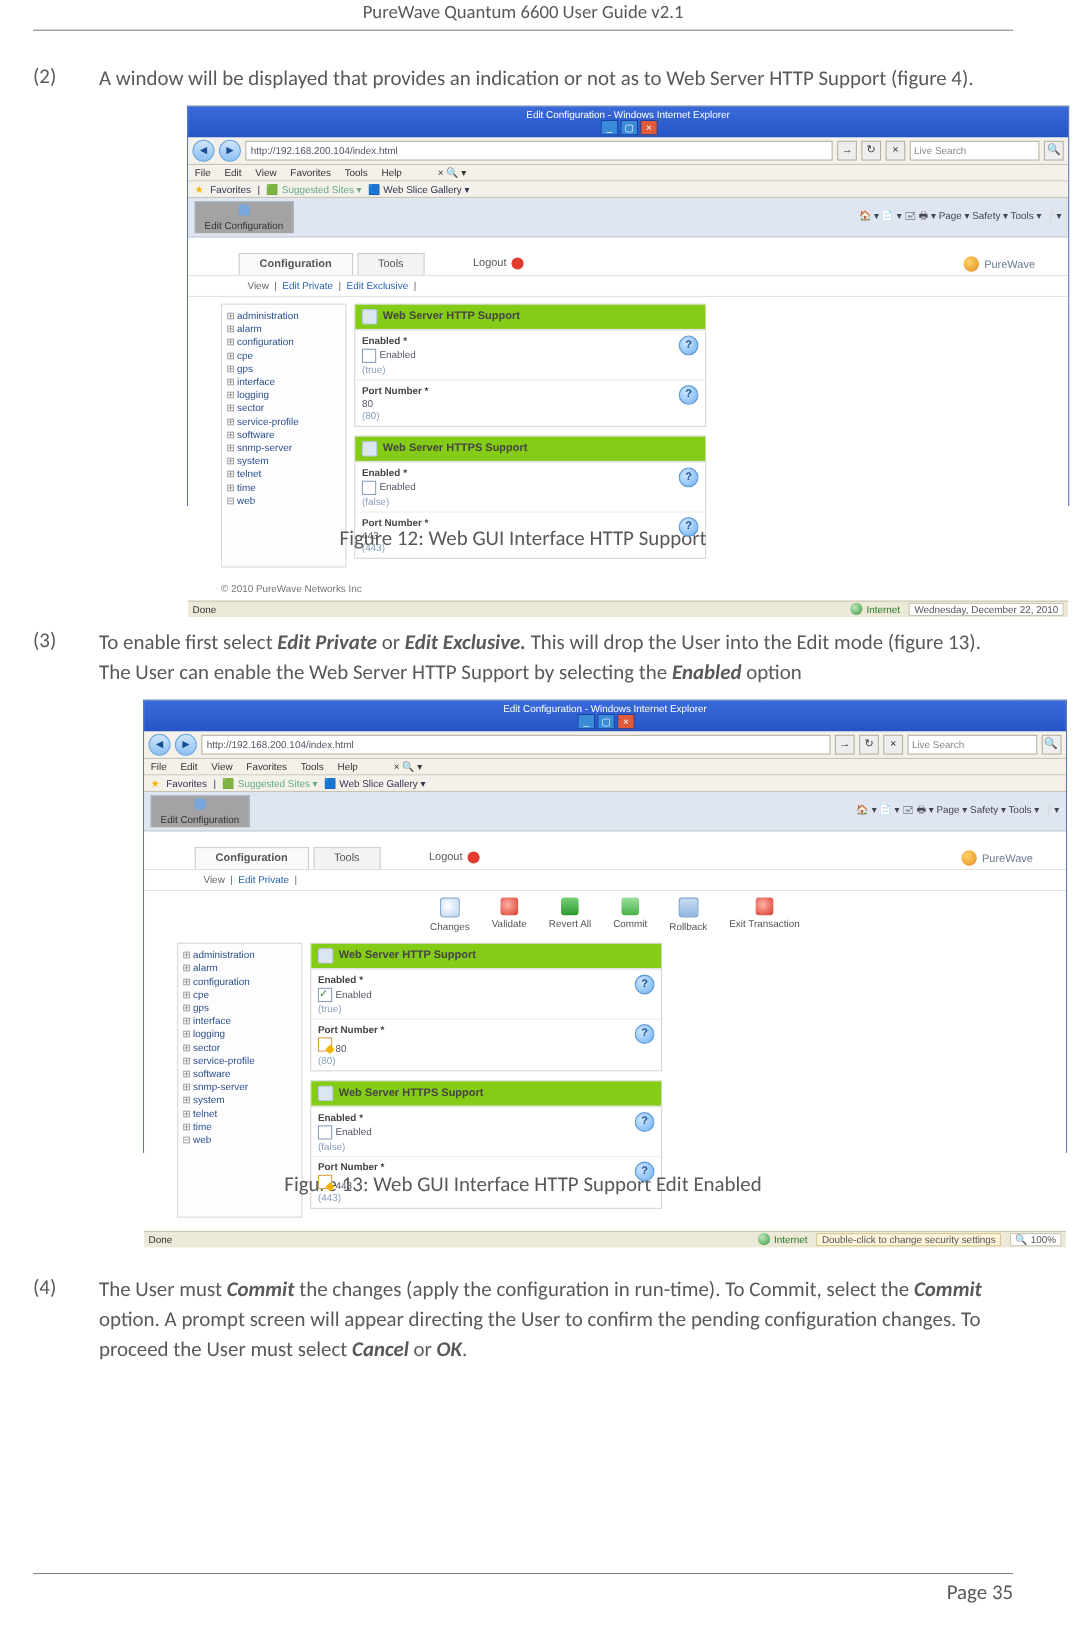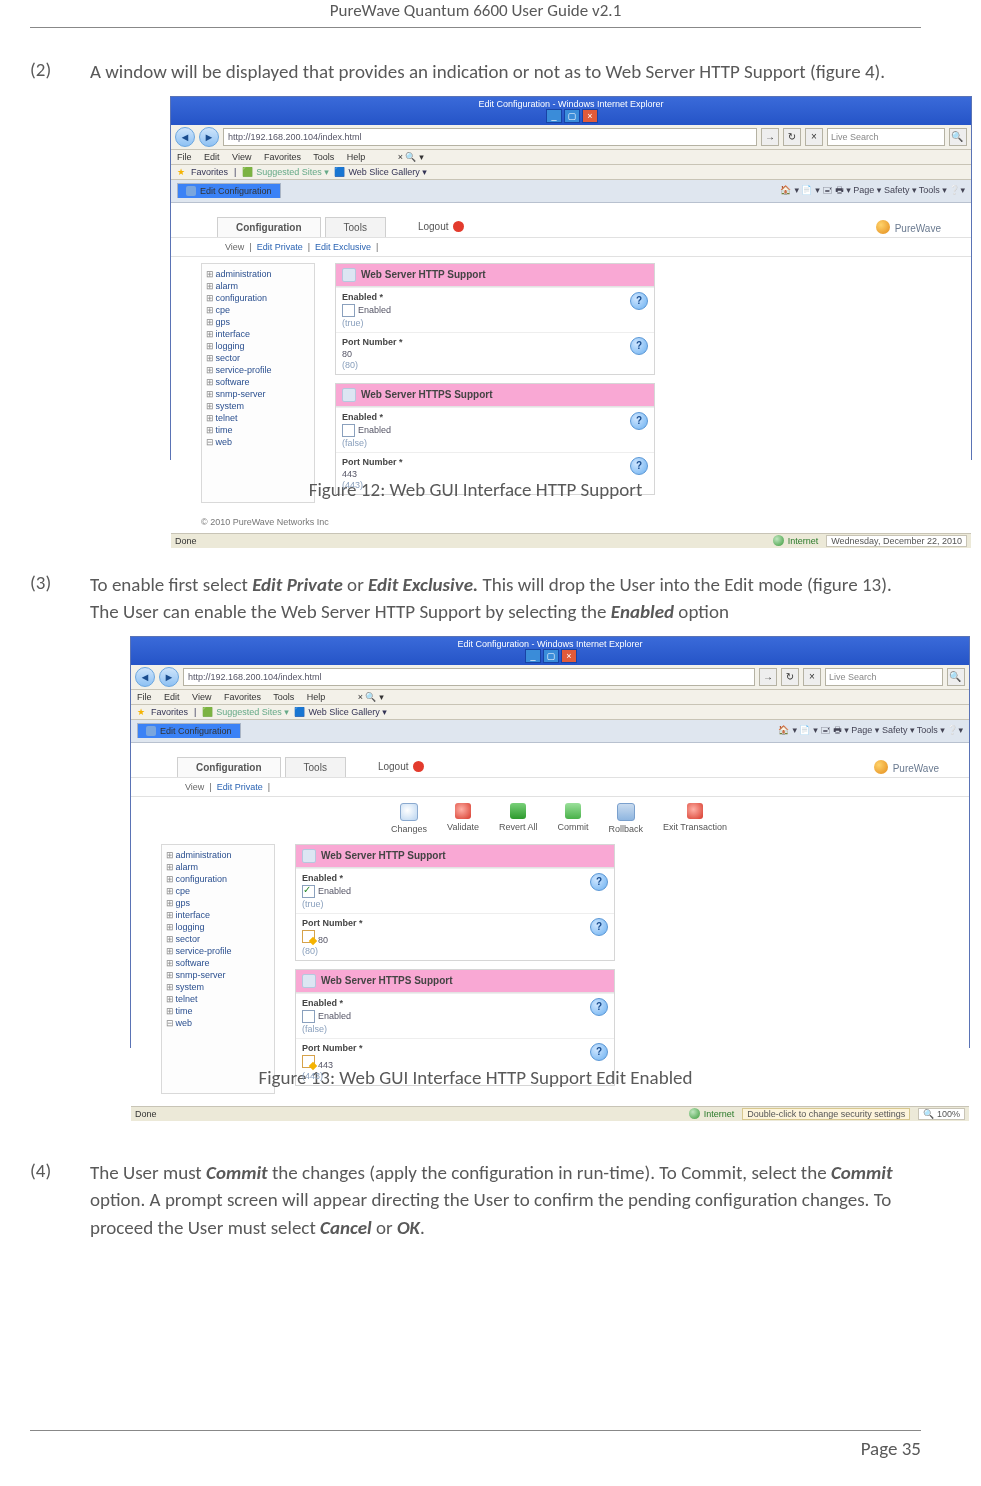--- a/index.html
+++ b/index.html
@@ -26,40 +26,40 @@
   .addr{background:#f3f1e9;border-bottom:1px solid #c8c4b6;padding:2px 4px;display:flex;align-items:center;gap:4px;}
   .addr .navbtn{width:18px;height:18px;border-radius:50%;border:1px solid #6ba6e0;display:inline-flex;align-items:center;justify-content:center;background:linear-gradient(#cfe5fb,#8ec1f3);color:#1a4d8f;font-size:11px;}
   .addr .url{flex:1;height:16px;border:1px solid #b5b2a3;background:#fff;padding:0 4px;font-size:9px;line-height:16px;color:#556;}
   .addr .sbox{width:110px;height:16px;border:1px solid #b5b2a3;background:#fff;font-size:9px;line-height:16px;padding:0 3px;color:#888;}
   .addr .go{width:16px;height:16px;border:1px solid #b5b2a3;background:#eee;font-size:10px;text-align:center;line-height:16px;}
   .menu{background:#f3f1e9;border-bottom:1px solid #c8c4b6;padding:2px 6px;font-size:9px;color:#333;}
   .menu span{margin-right:10px;}
   .fav{background:#f3f1e9;border-bottom:1px solid #c8c4b6;padding:2px 6px;font-size:9px;color:#335;display:flex;align-items:center;gap:6px;}
   .star{color:#f5b301;}
   .tabrow{background:#dfe6ef;border-bottom:1px solid #b8c1cf;padding:3px 6px;display:flex;align-items:center;}
-  .ietab{background:#3b82f6;border:1px solid #aab5c5;border-bottom:0;padding:2px 8px;font-size:9px;display:inline-flex;align-items:center;gap:4px;}
+  .ietab{background:#a3a3a3;border:1px solid #aab5c5;border-bottom:0;padding:2px 8px;font-size:9px;display:inline-flex;align-items:center;gap:4px;flex-direction:column;}
   .ietab .ico{width:10px;height:10px;background:#7aa6de;border-radius:2px;}
   .ietools{margin-left:auto;font-size:9px;color:#445;}
   .body1{background:#fff;padding:0 0 4px;}
   .apptabs{padding:14px 0 0 46px;display:flex;align-items:center;}
   .apptab{border:1px solid #cfcfcf;border-bottom:0;background:#fafafa;padding:4px 18px;font-size:10px;font-weight:bold;color:#555;margin-right:4px;}
   .apptab.sec{font-weight:normal;background:#f3f3f3;}
-  .logout{margin-left:28px;font-size:10px;color:#555;display:inline-flex;align-items:center;gap:4px;}
+  .logout{margin-left:40px;font-size:10px;color:#555;display:inline-flex;align-items:center;gap:4px;}
   .reddot{width:11px;height:11px;border-radius:50%;background:#e33b2d;display:inline-block;}
   .brand{margin-left:auto;margin-right:30px;display:flex;align-items:flex-end;gap:5px;color:#6a7a90;font-size:10px;}
   .brand .logo{width:14px;height:14px;border-radius:50%;background:radial-gradient(circle at 35% 35%,#ffd36b,#e38b1b);}
   .subtabs{border-top:1px solid #e1e1e1;border-bottom:1px solid #e1e1e1;padding:4px 0 4px 54px;font-size:9px;color:#666;}
   .subtabs .cur{color:#2a63b3;}
-  .appBody{display:flex;padding:6px 0 8px 30px;gap:20px;}
+  .appBody{display:flex;padding:6px 0 8px 30px;gap:7px;}
   .tree{border:1px solid #d9d9d9;background:#fdfdfd;width:104px;padding:4px 4px;font-size:9px;color:#2a4f8f;}
   .tree div{padding:1px 0;}
   .tree .pm{color:#888;margin-right:2px;}
   .panelcol{flex:0 0 320px;}
   .panel{border:1px solid #d6d6d6;background:#fff;margin:0 0 8px;}
-  .panel .phdr{background:#f9a8d4;border-bottom:1px solid #e3e3e3;padding:4px 6px;font-size:10px;font-weight:bold;color:#444;display:flex;align-items:center;gap:5px;}
+  .panel .phdr{background:#84cc16;border-bottom:1px solid #e3e3e3;padding:4px 6px;font-size:10px;font-weight:bold;color:#444;display:flex;align-items:center;gap:5px;}
   .panel .phdr .pi{width:12px;height:12px;background:#dce6f3;border:1px solid #b6c7de;border-radius:2px;}
   .prow{display:flex;align-items:center;border-top:1px solid #eee;padding:4px 6px;font-size:9px;position:relative;}
   .prow:first-of-type{border-top:0;}
   .prow .lab{color:#444;font-weight:bold;}
   .prow .val{color:#556;margin-top:2px;}
   .prow .def{color:#8aa0bd;margin-top:1px;}
   .prow .help{position:absolute;right:6px;top:4px;width:16px;height:16px;border-radius:50%;background:radial-gradient(circle at 35% 35%,#cfe6ff,#6bb0f0);border:1px solid #5a97d6;color:#1a4d8f;font-weight:bold;font-size:10px;text-align:center;line-height:16px;}
   .chk{display:inline-block;width:11px;height:11px;border:1px solid #8aa0bd;vertical-align:middle;margin-right:3px;position:relative;}
   .chk.on::after{content:"✓";position:absolute;top:-2px;left:0;color:#2a8a2a;font-size:10px;}
   .edit{display:inline-block;width:11px;height:11px;background:#fff;border:1px solid #d6a24a;position:relative;margin-right:3px;}

